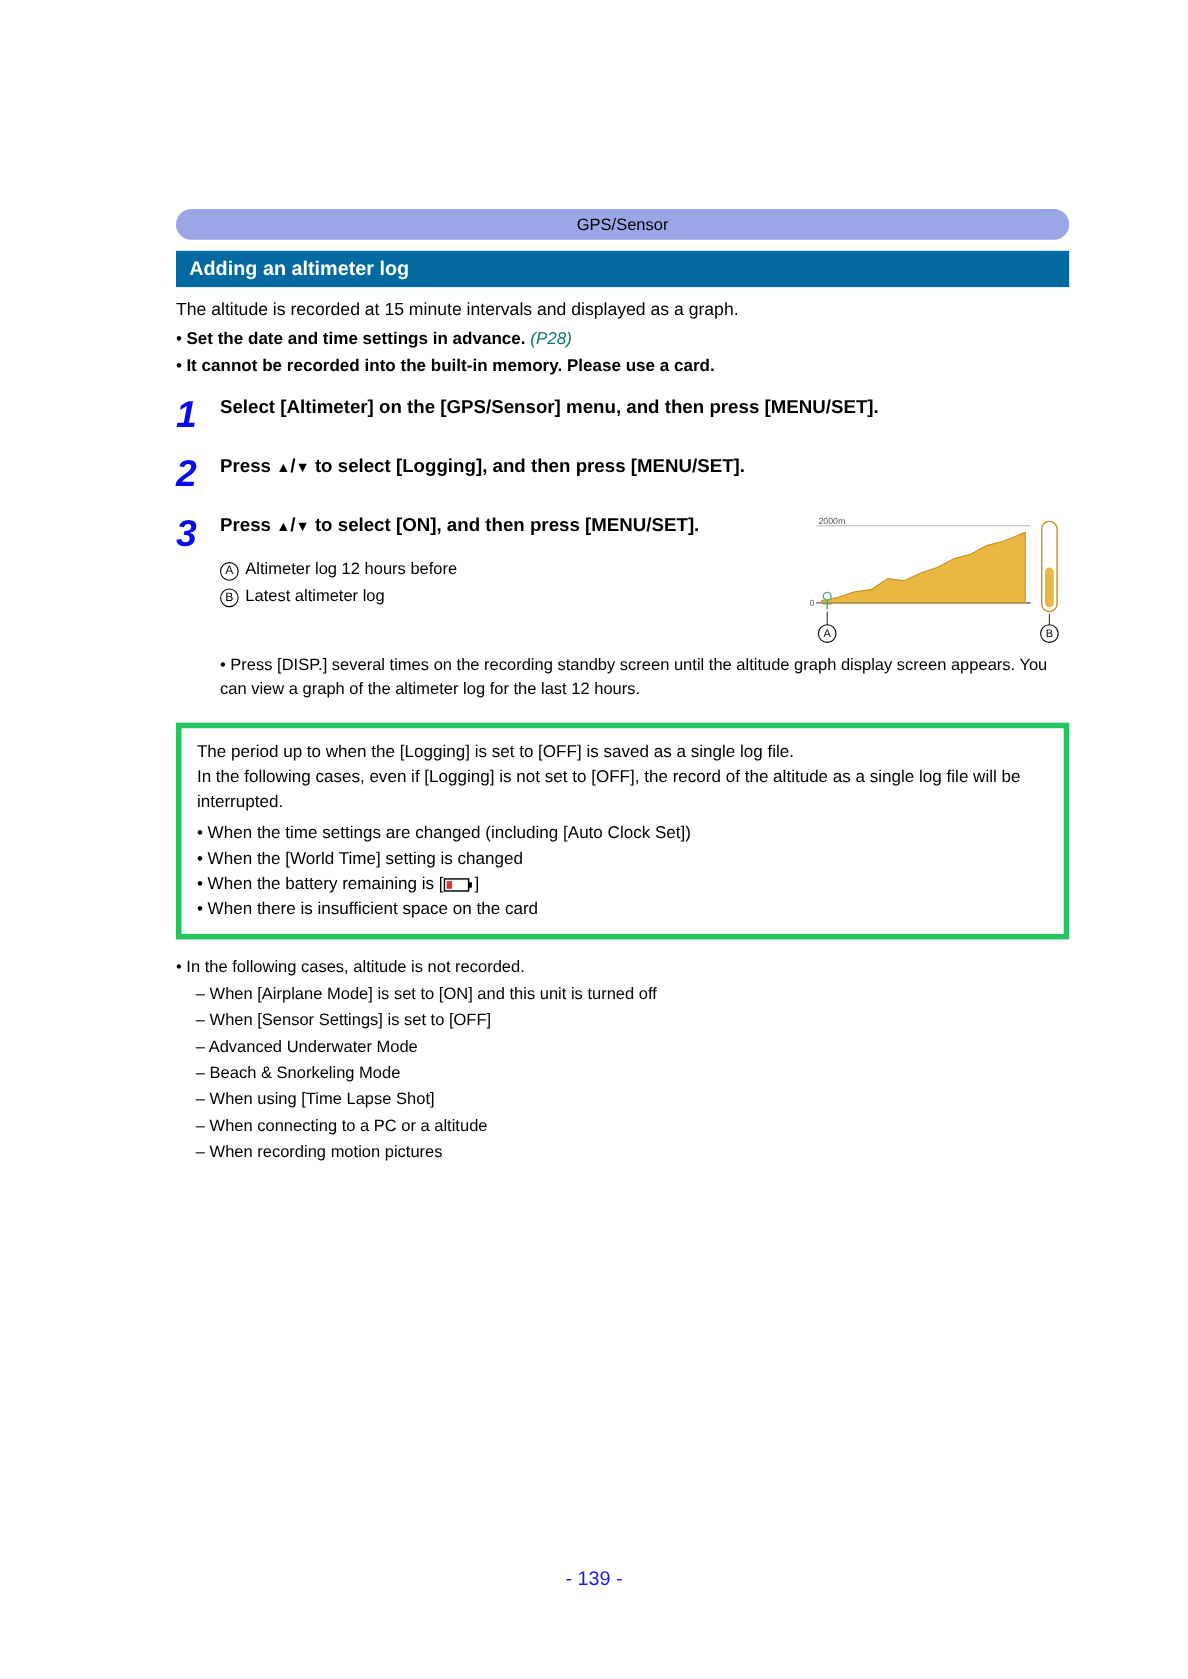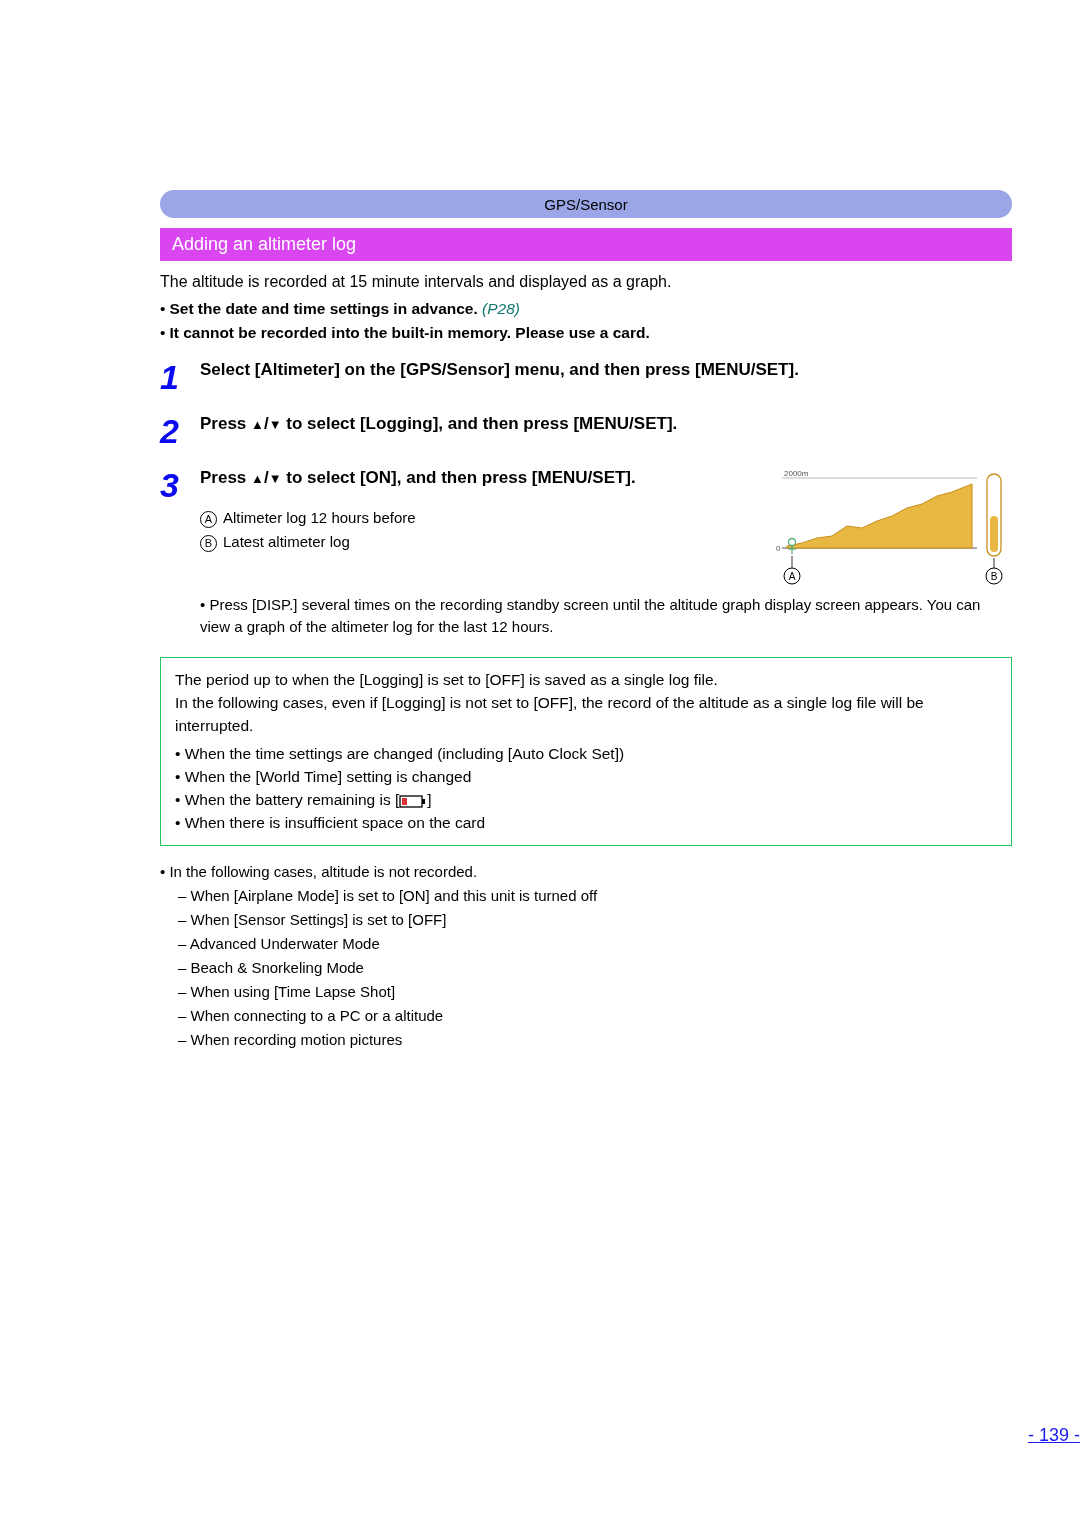--- a/index.html
+++ b/index.html
@@ -9,39 +9,39 @@
     width: 1080px;
     height: 1526px;
     background: #ffffff;
     font-family: Arial, Helvetica, sans-serif;
     color: #000;
   }
   .page {
     position: relative;
     width: 1080px;
     height: 1526px;
-    padding: 190px 68px 0 160px;
+    padding: 190px 108px 0 160px;
   }
   .breadcrumb-bar {
     background: #9aa6e6;
     border-radius: 14px;
     height: 28px;
     display: flex;
     align-items: center;
     justify-content: center;
     margin-bottom: 10px;
   }
   .breadcrumb-bar span {
     font-size: 15px;
     color: #000;
   }
   .section-title {
-    background: #d946ef;
+    background: #0369a1;
     color: #ffffff;
-    font-weight: normal;
+    font-weight: bold;
     font-size: 18px;
     padding: 6px 12px;
     margin-bottom: 10px;
   }
   .intro {
     font-size: 16px;
     line-height: 1.4;
     margin-bottom: 4px;
   }
   .bullet-line {
@@ -105,21 +105,21 @@
     margin-right: 6px;
     font-family: Arial, sans-serif;
   }
   .sub-bullet {
     font-size: 15px;
     line-height: 1.5;
     margin-top: 8px;
     padding-left: 0;
   }
   .note-box {
-    border: 1px solid #22c55e;
+    border: 5px solid #22c55e;
     padding: 10px 14px;
     font-size: 15.5px;
     line-height: 1.5;
     margin-top: 8px;
   }
   .note-box .bullets {
     margin-top: 4px;
   }
   .note-box .b {
     padding-left: 0;
@@ -134,24 +134,23 @@
     margin-top: 14px;
   }
   .bottom-notes .dash {
     padding-left: 18px;
   }
   .page-num {
     position: absolute;
     bottom: 80px;
     left: 0;
     width: 1080px;
-    text-align: right;
+    text-align: center;
     color: #1a1af0;
     font-size: 18px;
-    text-decoration: underline;
   }
   .tri-up::before { content: "\25B2"; font-size:13px; }
   .tri-down::before { content: "\25BC"; font-size:13px; }
   .dot::before { content: "\2022"; margin-right:4px; }
 </style>
 </head>
 <body>
 
 <div class="page">
 

